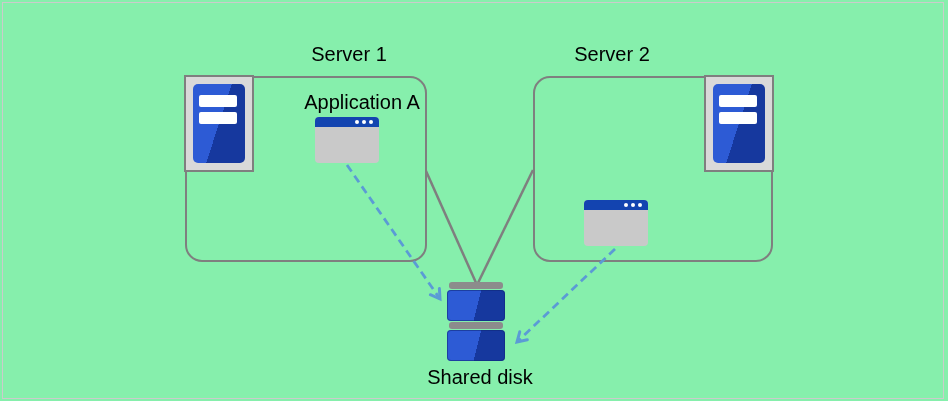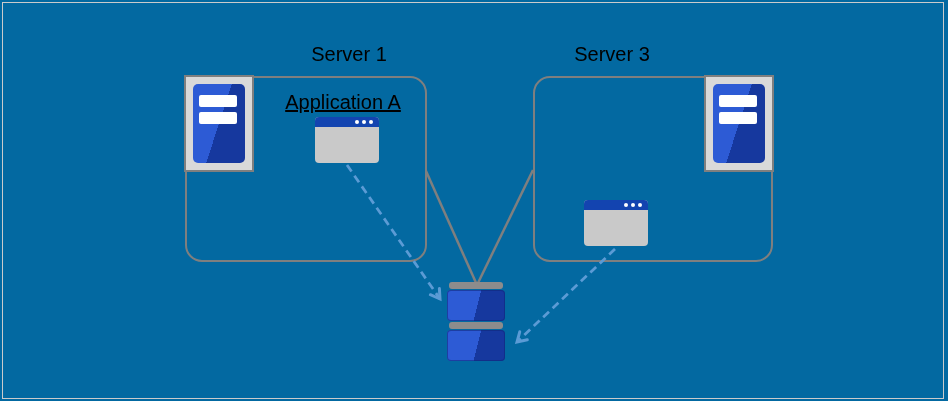--- a/index.html
+++ b/index.html
@@ -5,21 +5,21 @@
   html, body {
     margin: 0;
     padding: 0;
     background: #ffffff;
     font-family: "Liberation Sans", "DejaVu Sans", sans-serif;
   }
   .canvas {
     position: relative;
     width: 948px;
     height: 401px;
-    background: #0369a1;
+    background: #86efac;
     overflow: hidden;
   }
   .canvas-frame {
     position: absolute;
     left: 2px; top: 2px;
     width: 940px; height: 395px;
     border: 1px solid var(--canvas-border, #cbcbcb);
     pointer-events: none;
   }
   .layer {
@@ -196,16 +196,17 @@
     <defs>
       <marker id="ah" markerUnits="userSpaceOnUse" markerWidth="18" markerHeight="18" refX="13" refY="8" orient="auto">
         <path class="dash-head" d="M4,2.5 L13,8 L4,13.5"></path>
       </marker>
     </defs>
     <line class="dash" x1="347" y1="165" x2="440" y2="299" marker-end="url(#ah)"></line>
     <line class="dash" x1="615" y1="249" x2="517" y2="342" marker-end="url(#ah)"></line>
   </svg>
 
   <div class="label" style="left:349px; top:43px;">Server 1</div>
-  <div class="label" style="left:612px; top:43px;">Server 3</div>
-  <div class="label" style="left:343px; top:91px;text-decoration:underline;">Application A</div>
+  <div class="label" style="left:612px; top:43px;">Server 2</div>
+  <div class="label" style="left:362px; top:91px;">Application A</div>
+  <div class="label" style="left:480px; top:366px;">Shared disk</div>
 
 </div>
 
 </body></html>

